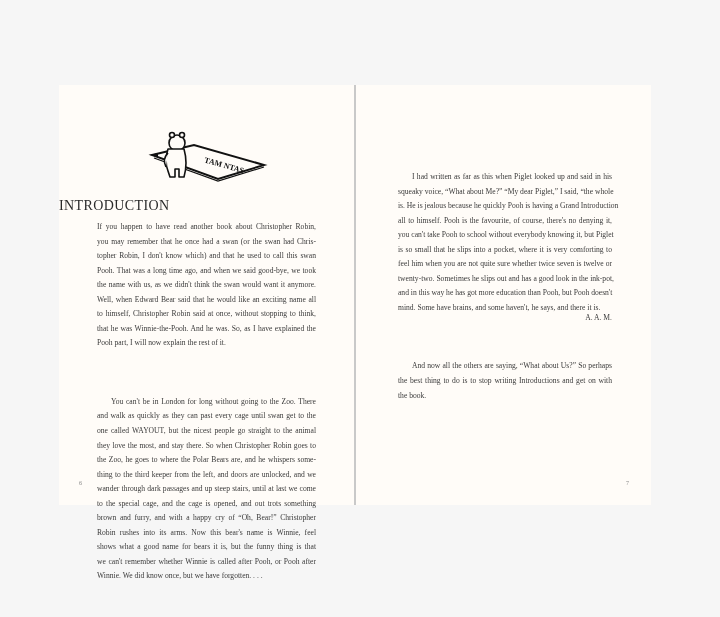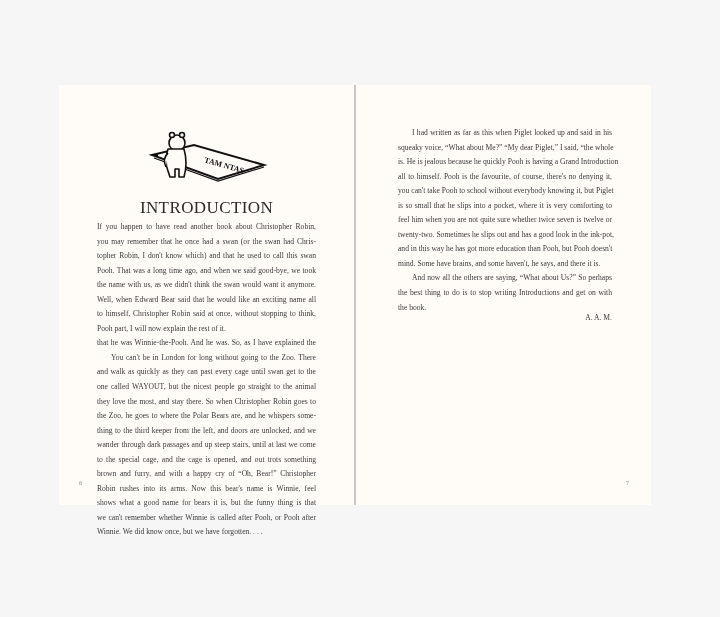--- a/index.html
+++ b/index.html
@@ -30,37 +30,37 @@
   .page.right { left: 297px; width: 295px; }
   .illustration {
     position: absolute;
     left: 85px; top: 38px;
     width: 130px; height: 60px;
   }
   .title {
     position: absolute;
     left: 0; width: 295px;
     top: 113px;
-    text-align: center;
-    font-size: 17px;
+    text-align: left;
+    font-size: 14px;
     letter-spacing: 0.4px;
     color: #2a2a2a;
   }
   .body-text {
     position: absolute;
     font-size: 7.6px;
     line-height: 14.55px;
     color: #3a3a3a;
     text-align: justify;
   }
   .page.left .body-text { left: 38px; top: 135px; width: 219px; }
   .page.right .body-text { left: 42px; top: 41px; width: 214px; }
   .line { display: block; text-align: justify; text-align-last: justify; white-space: nowrap; }
   .line.last { text-align-last: left; }
-  .line.indent { padding-left: 14px; }
+  .line.indent { padding-left: 14px; margin-top: 44px; }
   .signature {
     position: absolute;
     right: 39px;
     top: 228px;
     font-size: 7.6px;
     color: #3a3a3a;
   }
   .page-num {
     position: absolute;
     top: 395px;
@@ -95,22 +95,22 @@
     <div class="title">INTRODUCTION</div>
 
     <div class="body-text">
       <span class="line">If you happen to have read another book about Christopher Robin,</span>
       <span class="line">you may remember that he once had a swan (or the swan had Chris-</span>
       <span class="line">topher Robin, I don't know which) and that he used to call this swan</span>
       <span class="line">Pooh. That was a long time ago, and when we said good-bye, we took</span>
       <span class="line">the name with us, as we didn't think the swan would want it anymore.</span>
       <span class="line">Well, when Edward Bear said that he would like an exciting name all</span>
       <span class="line">to himself, Christopher Robin said at once, without stopping to think,</span>
+      <span class="line">that he was Winnie-the-Pooh. And he was. So, as I have explained the</span>
       <span class="line last">Pooh part, I will now explain the rest of it.</span>
-      <span class="line">that he was Winnie-the-Pooh. And he was. So, as I have explained the</span>
       <span class="line indent">You can't be in London for long without going to the Zoo. There</span>
       <span class="line">and walk as quickly as they can past every cage until swan get to the</span>
       <span class="line">one called WAYOUT, but the nicest people go straight to the animal</span>
       <span class="line">they love the most, and stay there. So when Christopher Robin goes to</span>
       <span class="line">the Zoo, he goes to where the Polar Bears are, and he whispers some-</span>
       <span class="line">thing to the third keeper from the left, and doors are unlocked, and we</span>
       <span class="line">wander through dark passages and up steep stairs, until at last we come</span>
       <span class="line">to the special cage, and the cage is opened, and out trots something</span>
       <span class="line">brown and furry, and with a happy cry of “Oh, Bear!” Christopher</span>
       <span class="line">Robin rushes into its arms. Now this bear's name is Winnie, feel</span>

